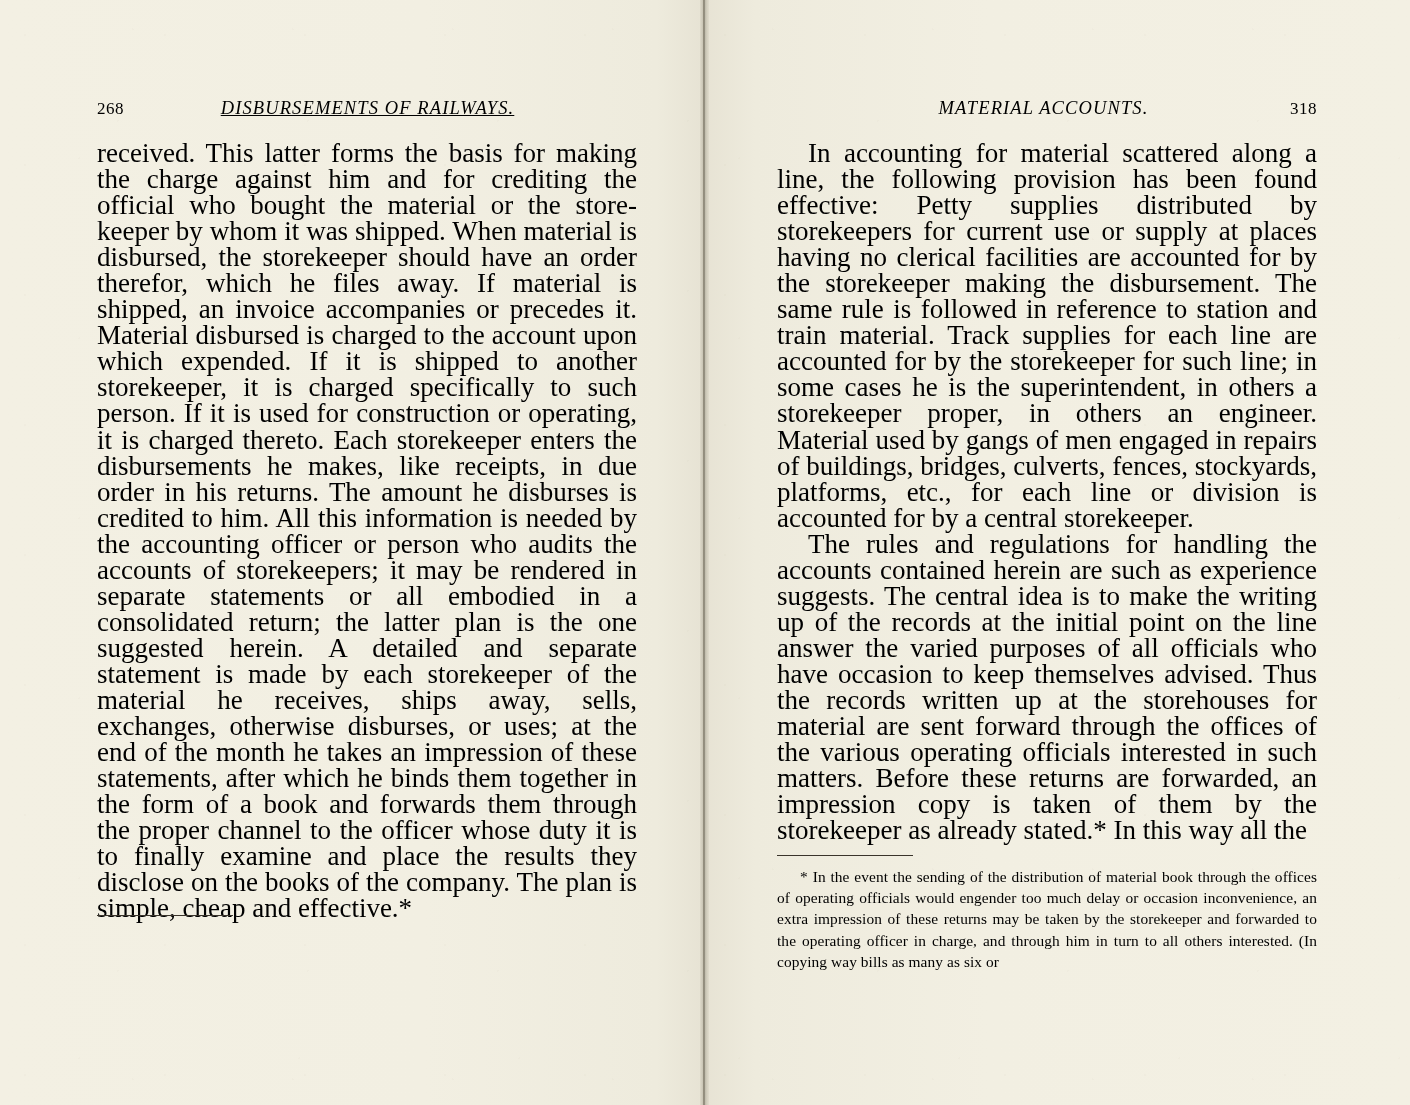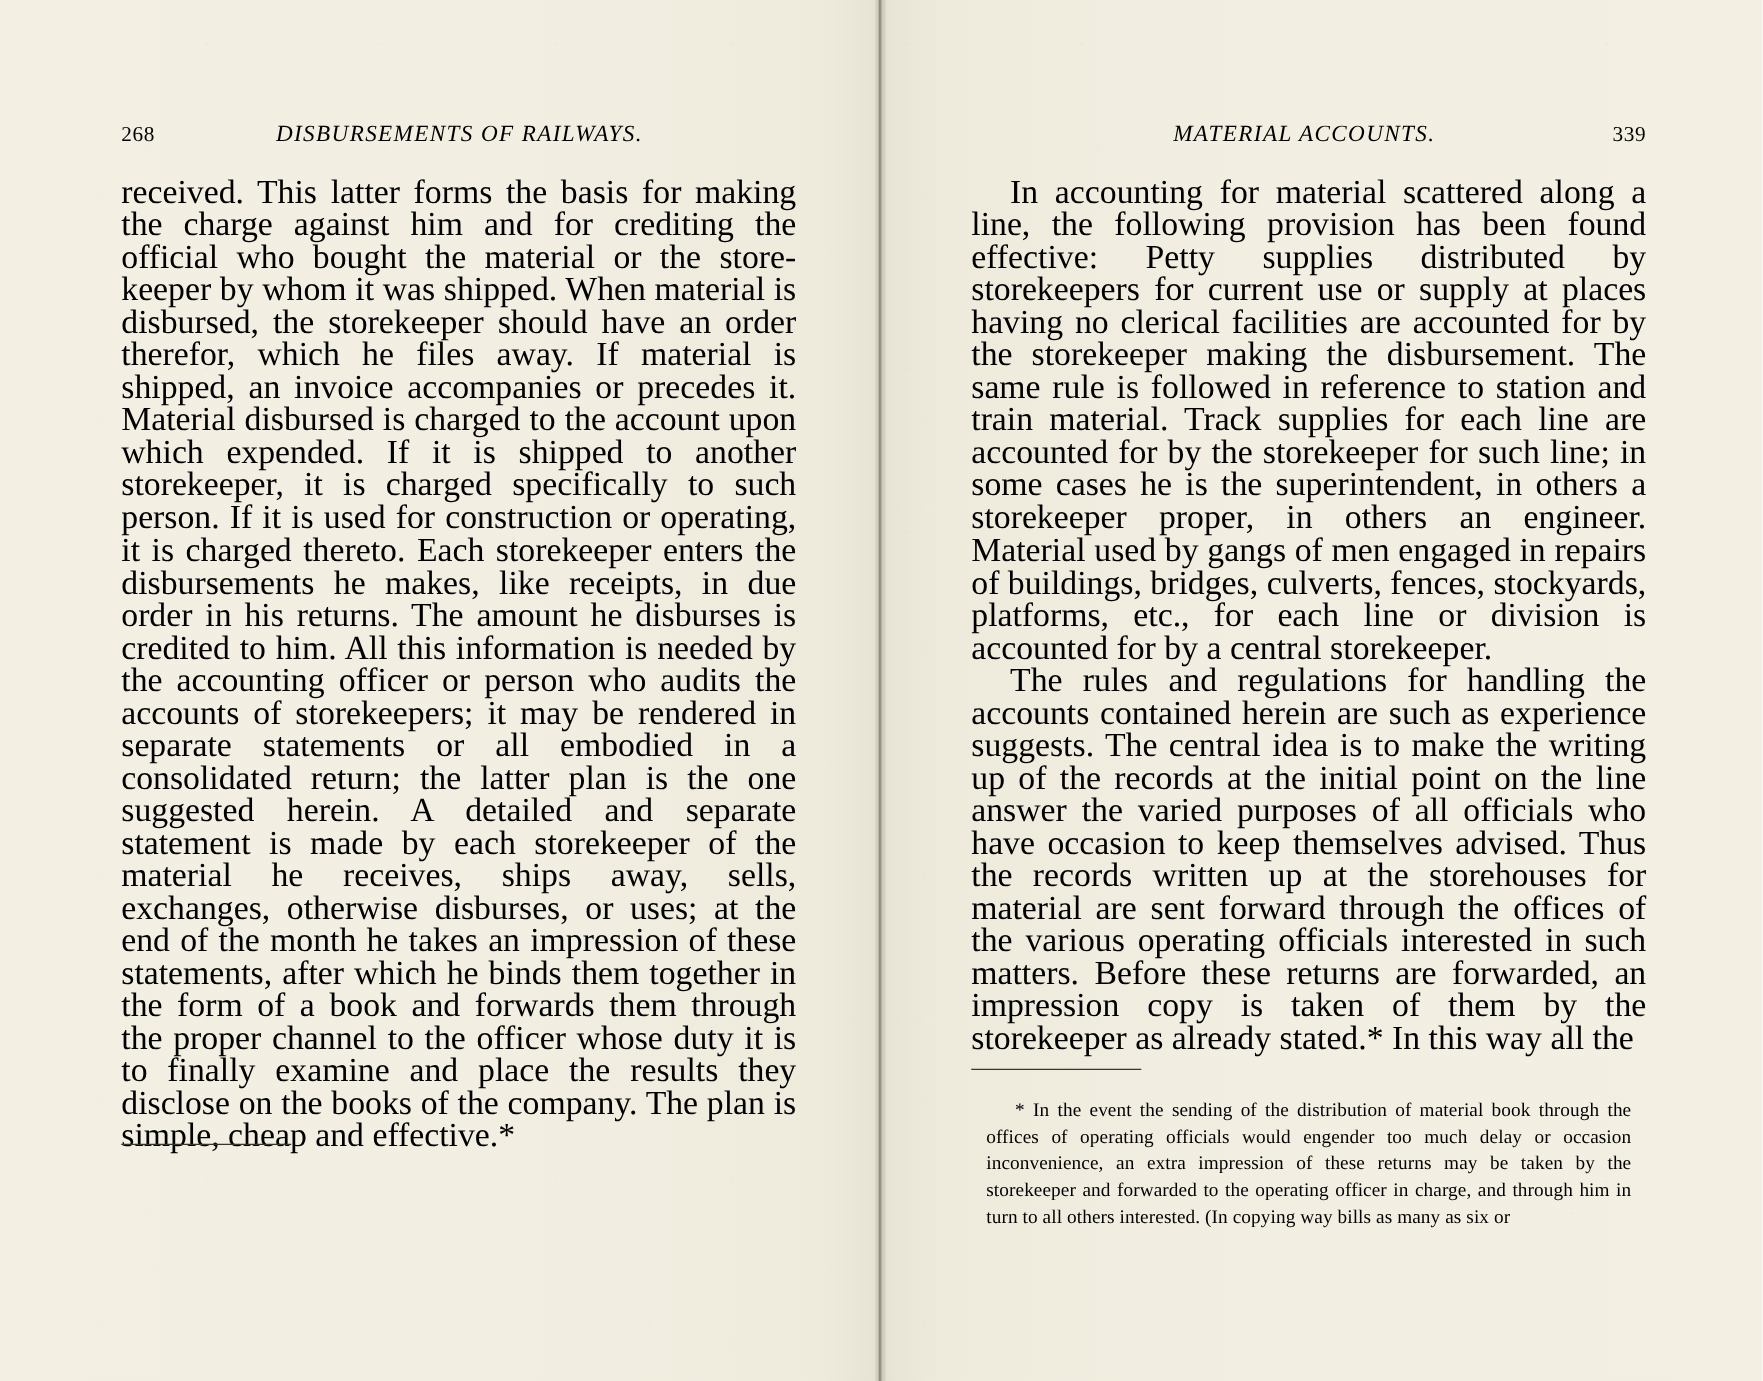--- a/index.html
+++ b/index.html
@@ -87,21 +87,21 @@
   .folio {
     font-style: normal;
     font-size: 17px;
     letter-spacing: 0.03em;
   }
   .runhead {
     flex: 1;
     text-align: center;
     white-space: nowrap;
   }
-  .page.left  .runhead { padding-right: 26px; }
+  .page.left  .runhead { padding-right: 26px; text-decoration: underline; }
   .page.right .runhead { padding-left: 20px; }
 
   .column {
     position: absolute;
     width: 540px;
     font-size: 27px;
     line-height: 26.05px;
     text-align: justify;
     text-justify: inter-word;
     hyphens: none;
@@ -127,21 +127,21 @@
   .footnote {
     position: absolute;
     width: 540px;
     font-size: 15.4px;
     line-height: 21.2px;
     text-align: justify;
     letter-spacing: 0.005em;
   }
   .page.left  .footnote { left: 97px; top: 926px; }
   .page.right .footnote { left: 63px; top: 866px; }
-  .footnote p { margin: 12px; text-indent: 1.5em; }
+  .footnote p { margin: 0; text-indent: 1.5em; }
 </style>
 </head>
 <body>
 
 <div id="spread">
 
   <div class="leaf-tone left"></div>
   <div class="leaf-tone right"></div>
 
   <div class="page left">
@@ -153,21 +153,21 @@
     <div class="column">
       <p>received.  This latter forms the basis for making the charge against him and for crediting the official who bought the material or the store-keeper by whom it was shipped.  When material is disbursed, the storekeeper should have an order therefor, which he files away.  If material is shipped, an invoice accompanies or precedes it. Material disbursed is charged to the account upon which expended.  If it is shipped to another storekeeper, it is charged specifically to such person.  If it is used for construction or operating, it is charged thereto.  Each storekeeper enters the disbursements he makes, like receipts, in due order in his returns.  The amount he disburses is credited to him.  All this information is needed by the accounting officer or person who audits the accounts of storekeepers; it may be rendered in separate statements or all embodied in a consolidated return; the latter plan is the one suggested herein.  A detailed and separate statement is made by each storekeeper of the material he receives, ships away, sells, exchanges, otherwise disburses, or uses; at the end of the month he takes an impression of these statements, after which he binds them together in the form of a book and forwards them through the proper channel to the officer whose duty it is to finally examine and place the results they disclose on the books of the company.  The plan is simple, cheap and effective.*</p>
     </div>
 
     <div class="fnrule"></div>
   </div>
 
   <div class="page right">
     <div class="header">
       <span class="runhead">MATERIAL ACCOUNTS.</span>
-      <span class="folio">339</span>
+      <span class="folio">318</span>
     </div>
 
     <div class="column">
       <p class="indent">In accounting for material scattered along a line, the following provision has been found effective:  Petty supplies distributed by storekeepers for current use or supply at places having no clerical facilities are accounted for by the storekeeper making the disbursement.  The same rule is followed in reference to station and train material.  Track supplies for each line are accounted for by the storekeeper for such line; in some cases he is the superintendent, in others a storekeeper proper, in others an engineer. Material used by gangs of men engaged in repairs of buildings, bridges, culverts, fences, stockyards, platforms, etc., for each line or division is accounted for by a central storekeeper.</p>
       <p class="indent">The rules and regulations for handling the accounts contained herein are such as experience suggests.  The central idea is to make the writing up of the records at the initial point on the line answer the varied purposes of all officials who have occasion to keep themselves advised. Thus the records written up at the storehouses for material are sent forward through the offices of the various operating officials interested in such matters.  Before these returns are forwarded, an impression copy is taken of them by the storekeeper as already stated.*  In this way all the</p>
     </div>
 
     <div class="fnrule"></div>
     <div class="footnote">
       <p>* In the event the sending of the distribution of material book through the offices of operating officials would engender too much delay or occasion inconvenience, an extra impression of these returns may be taken by the storekeeper and forwarded to the operating officer in charge, and through him in turn to all others interested.   (In copying way bills as many as six or</p>

